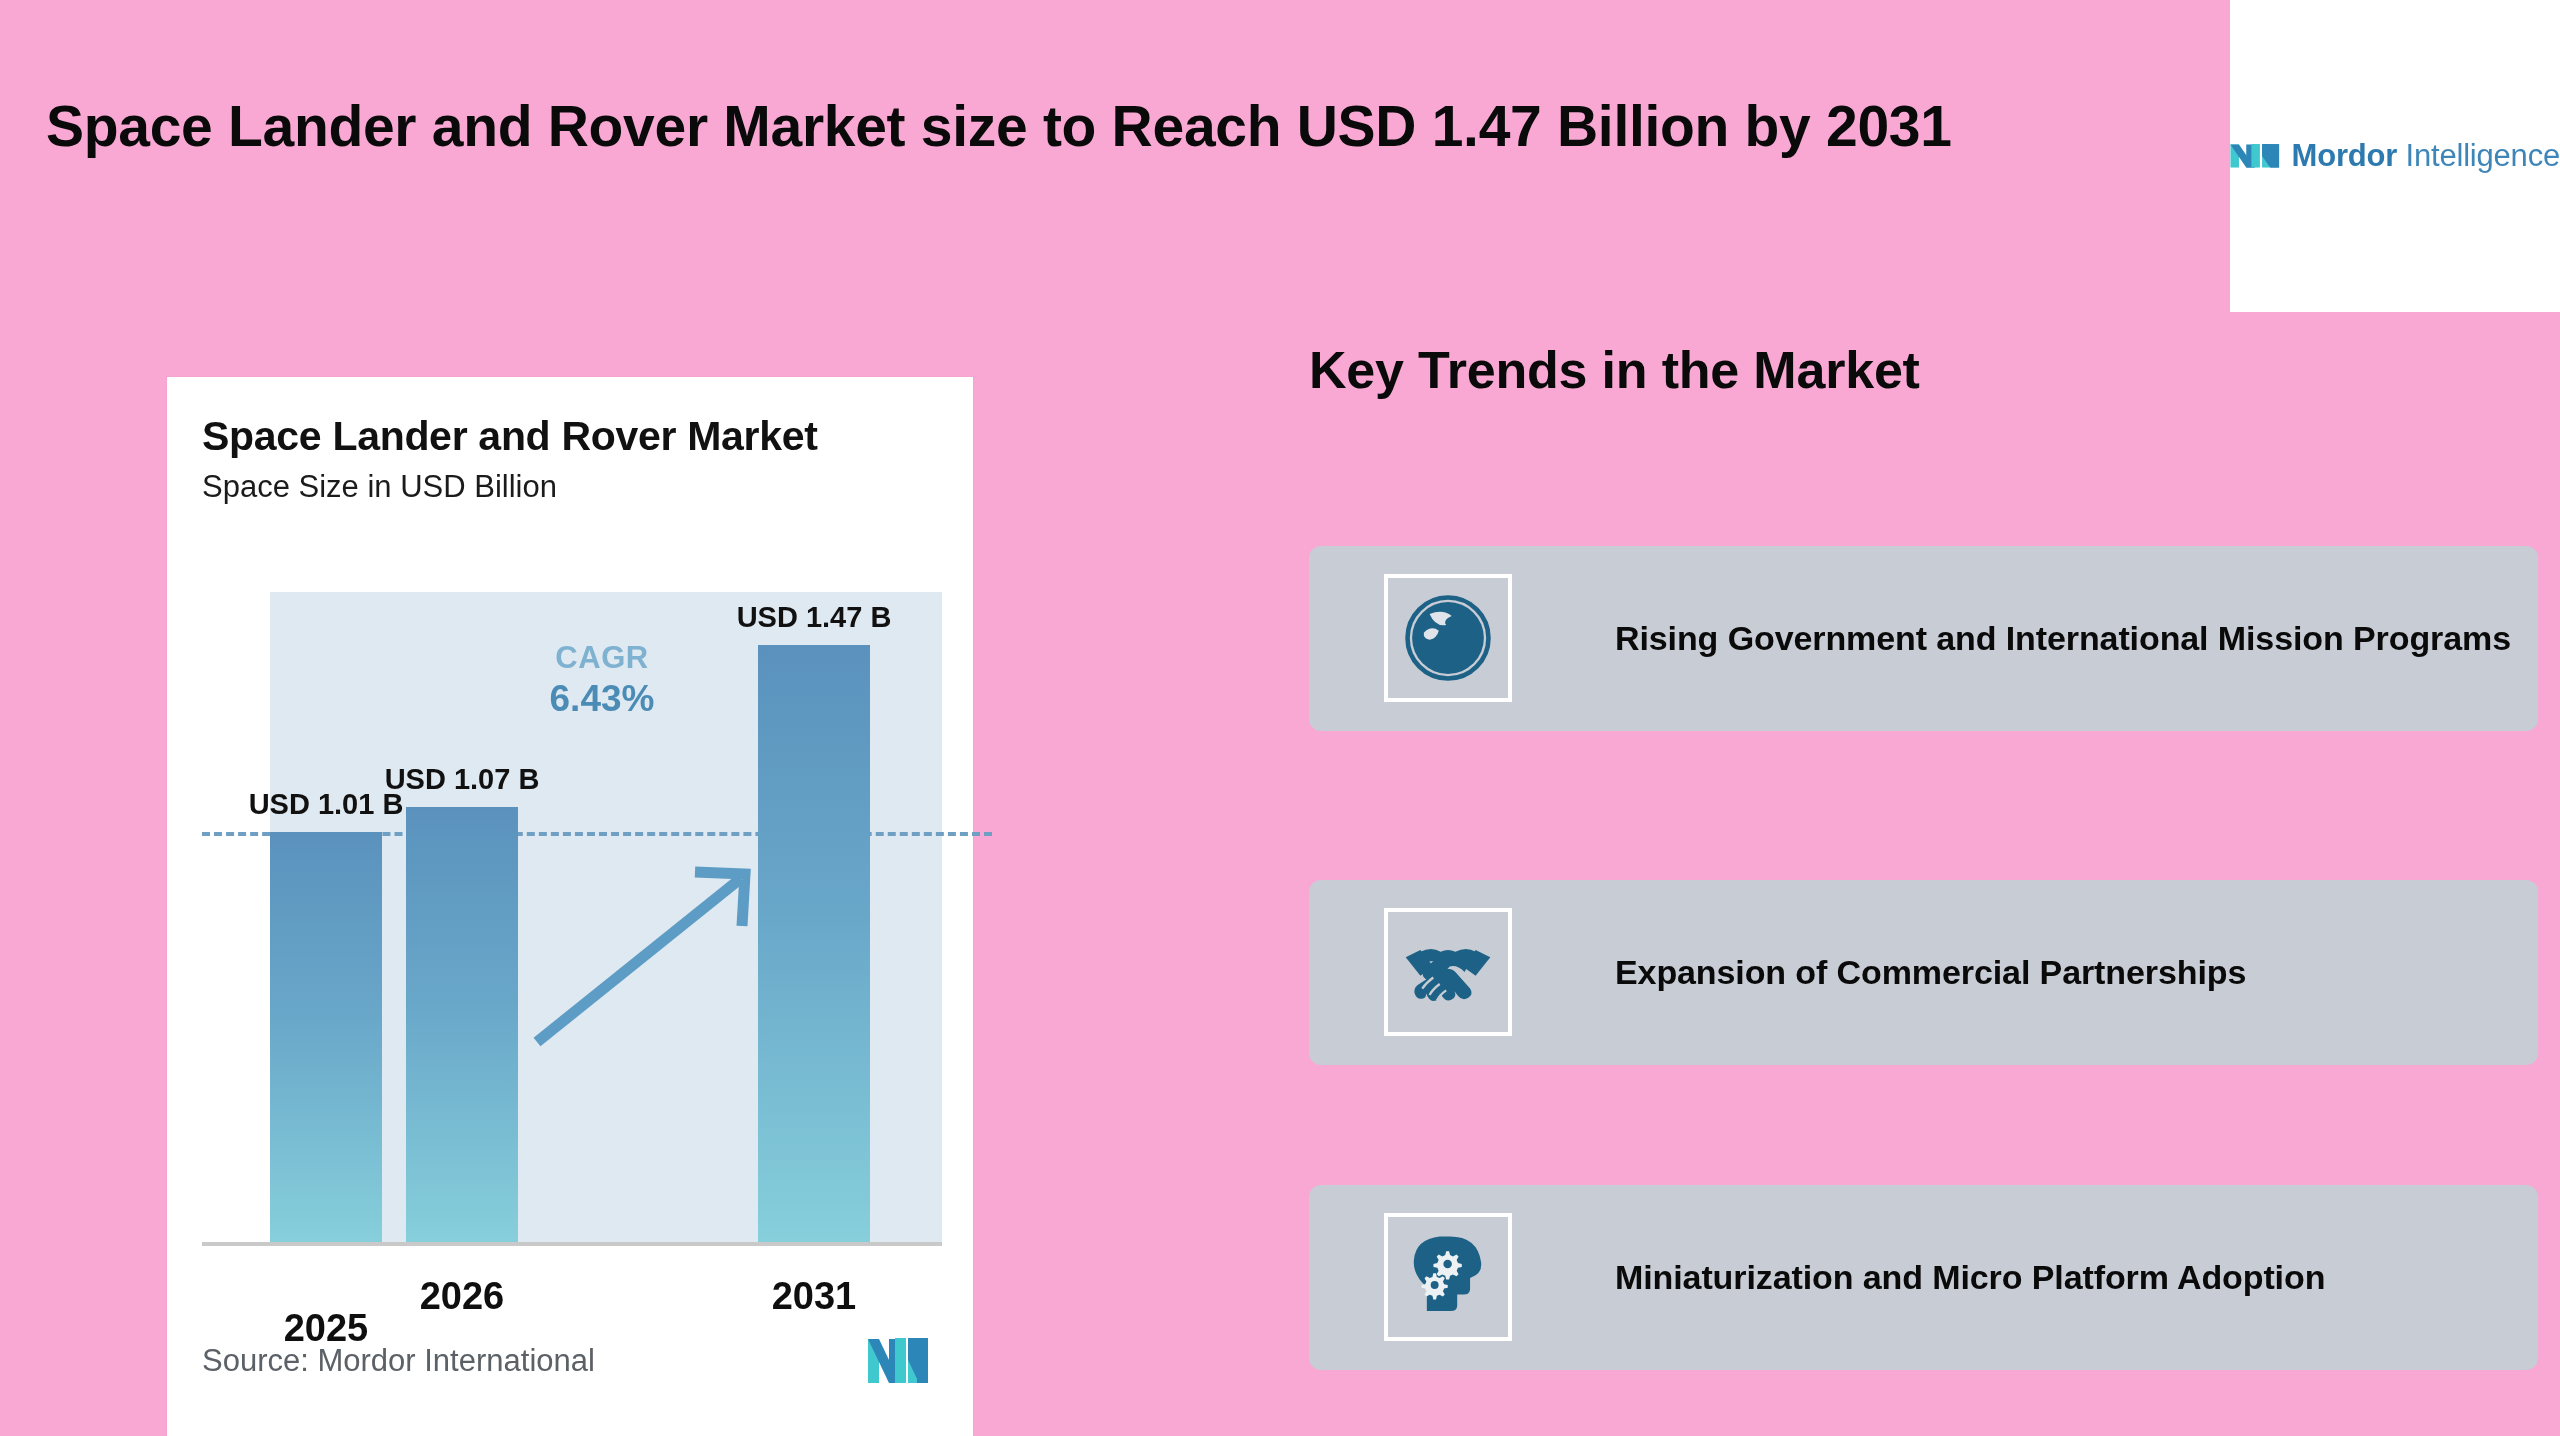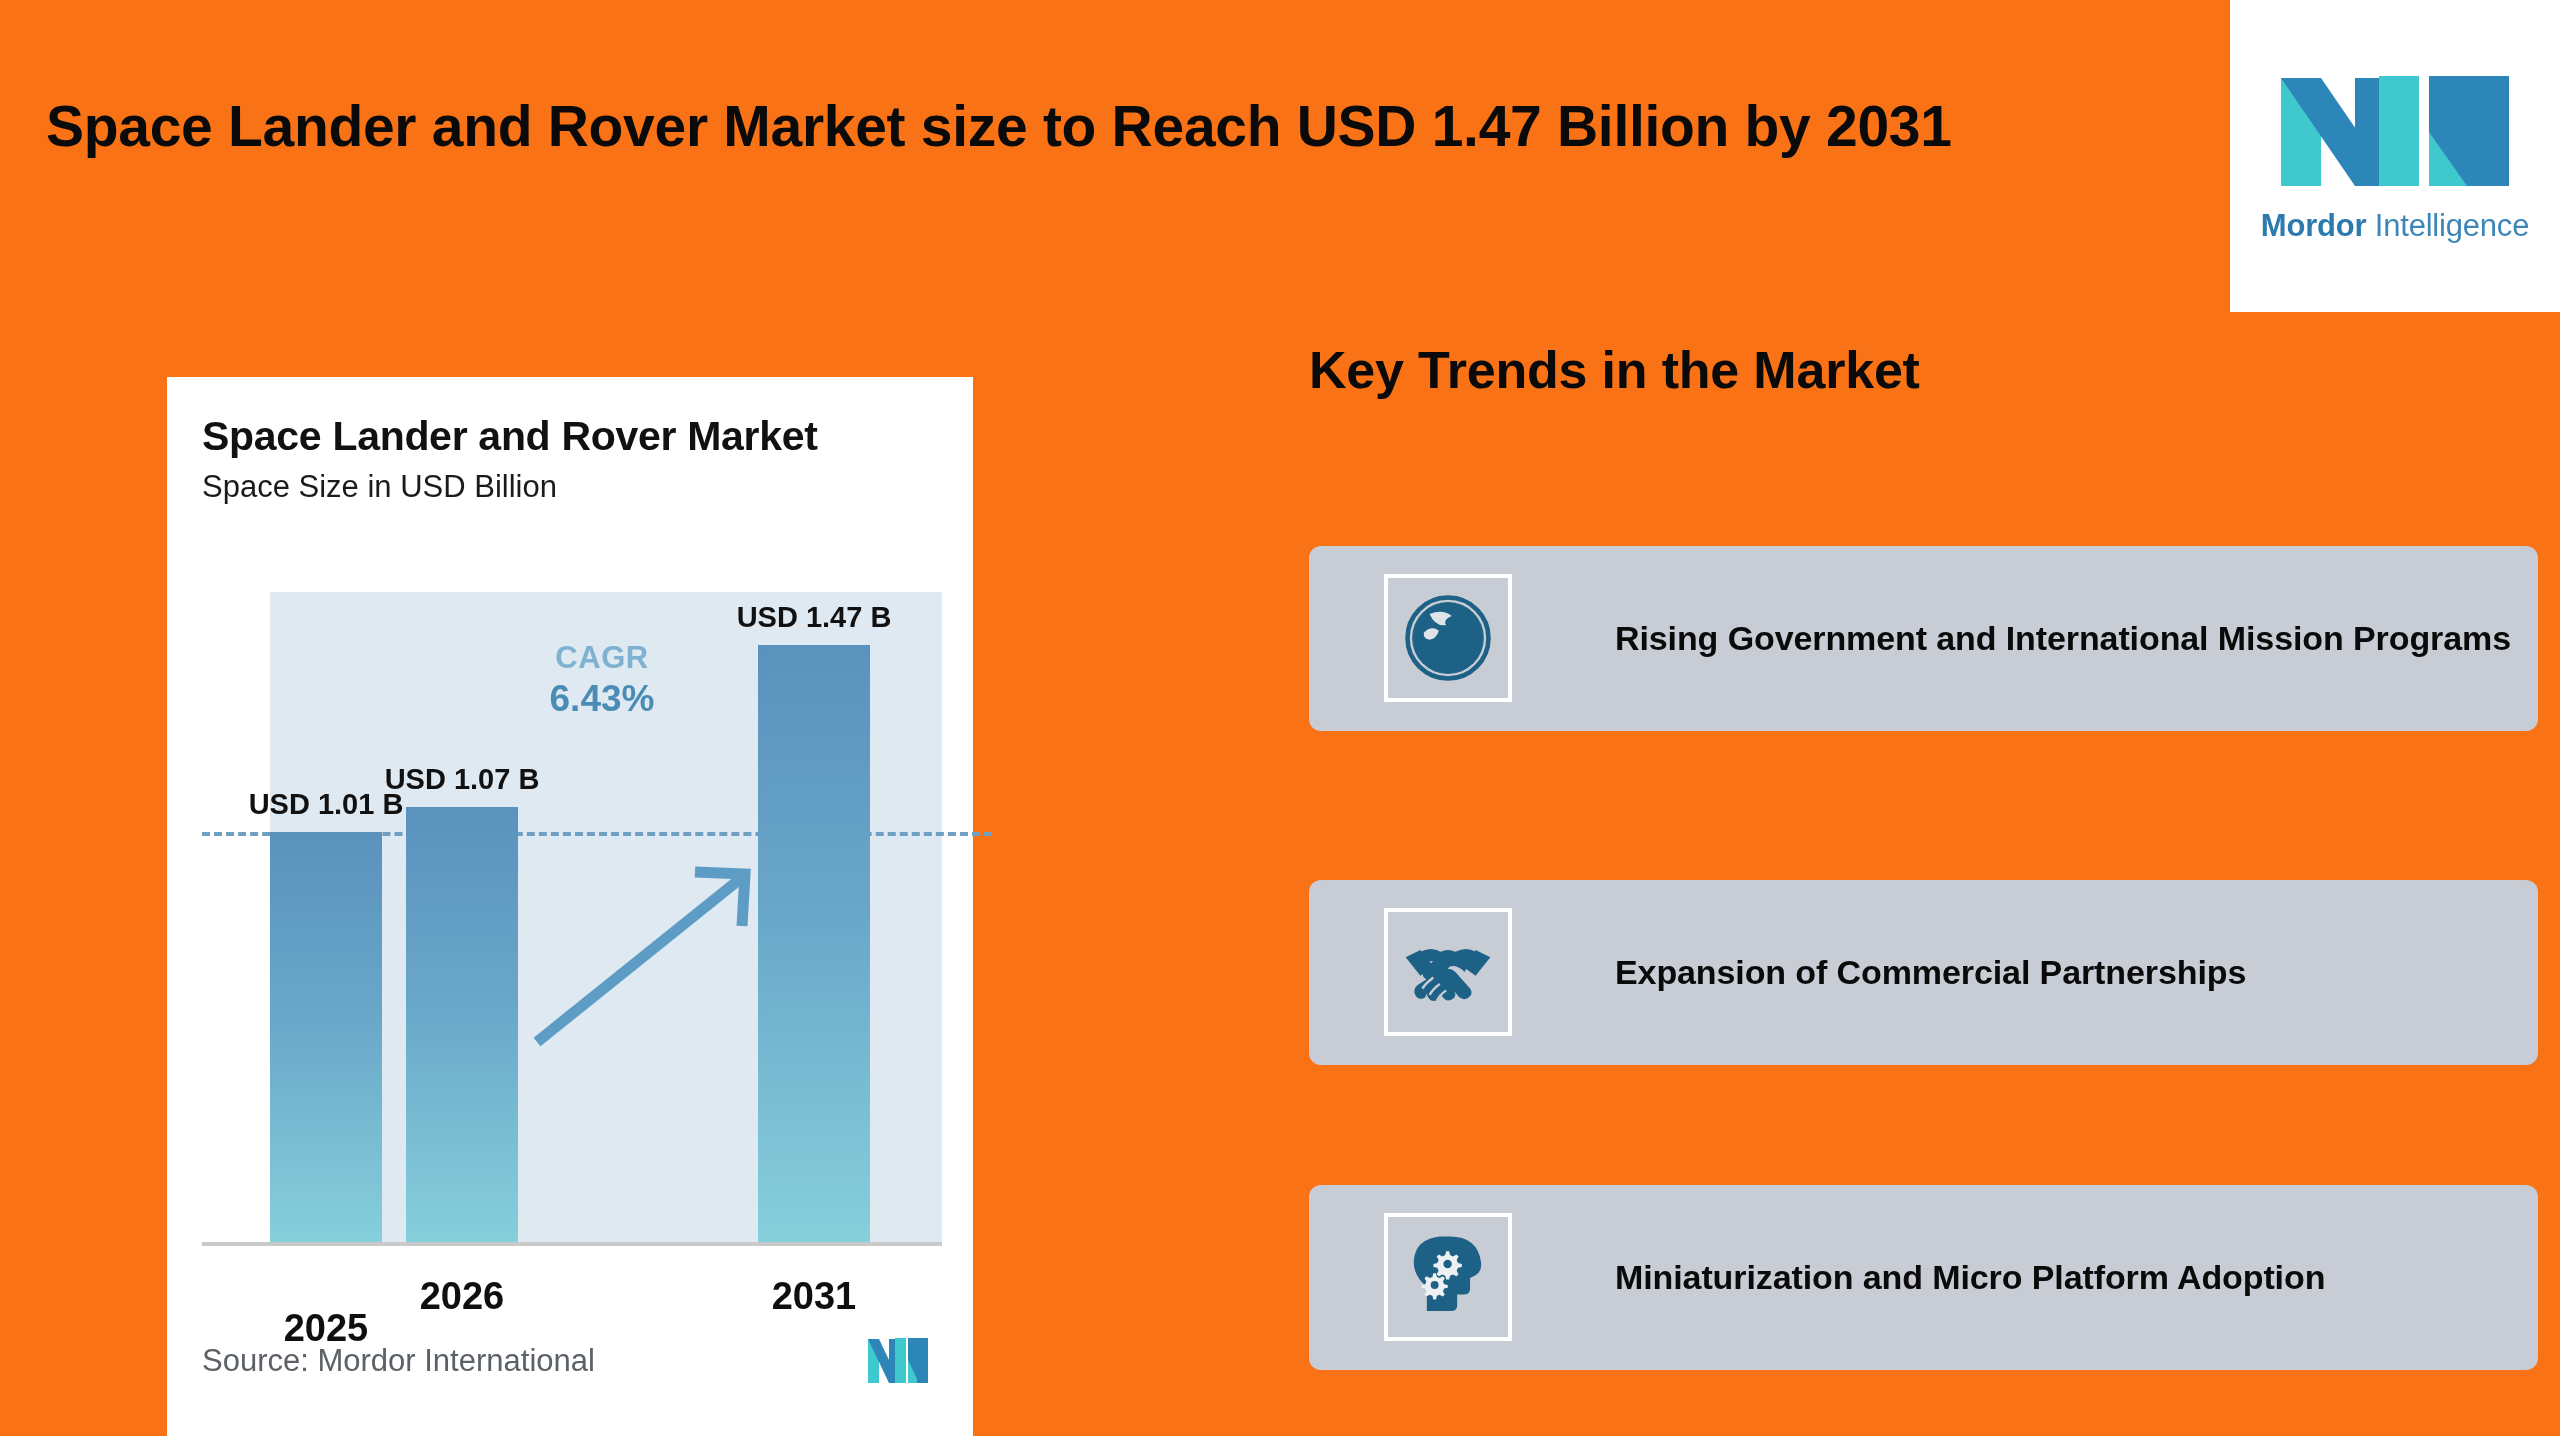--- a/index.html
+++ b/index.html
@@ -2,41 +2,41 @@
 <html><head>
 <meta charset="utf-8">
 <style>
   * { box-sizing: border-box; margin: 0; padding: 0; }
   html, body {
     width: 2560px; height: 1436px;
     background: #ffffff;
     font-family: "Liberation Sans", sans-serif;
     overflow: hidden;
   }
-  #root { position: relative; width: 2560px; height: 1436px; background: #f97316; }
+  #root { position: relative; width: 2560px; height: 1436px; background: #f9a8d4; }
 
   
   .page-title {
     position: absolute;
     left: 46px; top: 90px;
     width: 2060px;
     font-size: 57px;
     font-weight: 700;
     line-height: 1.28;
     color: #0a0a0a;
     letter-spacing: -0.3px;
   }
 
   .logo-box {
     position: absolute;
     right: 0px; top: 0px;
     width: 330px; height: 312px;
     background: #ffffff;
     display: flex;
-    flex-direction: column;
+    flex-direction: row;
     align-items: center;
     justify-content: center;
     gap: 12px;
   }
   .logo-mark { width: 232px; height: 128px; display:block; }
   .logo-word { font-size: 31px; color: #2d7ab0; white-space: nowrap; letter-spacing: -0.2px;}
   .logo-word b { font-weight: 700; color: #2d7ab0; }
   .logo-word span { font-weight: 400; color: #3f86b8; }
 
   

